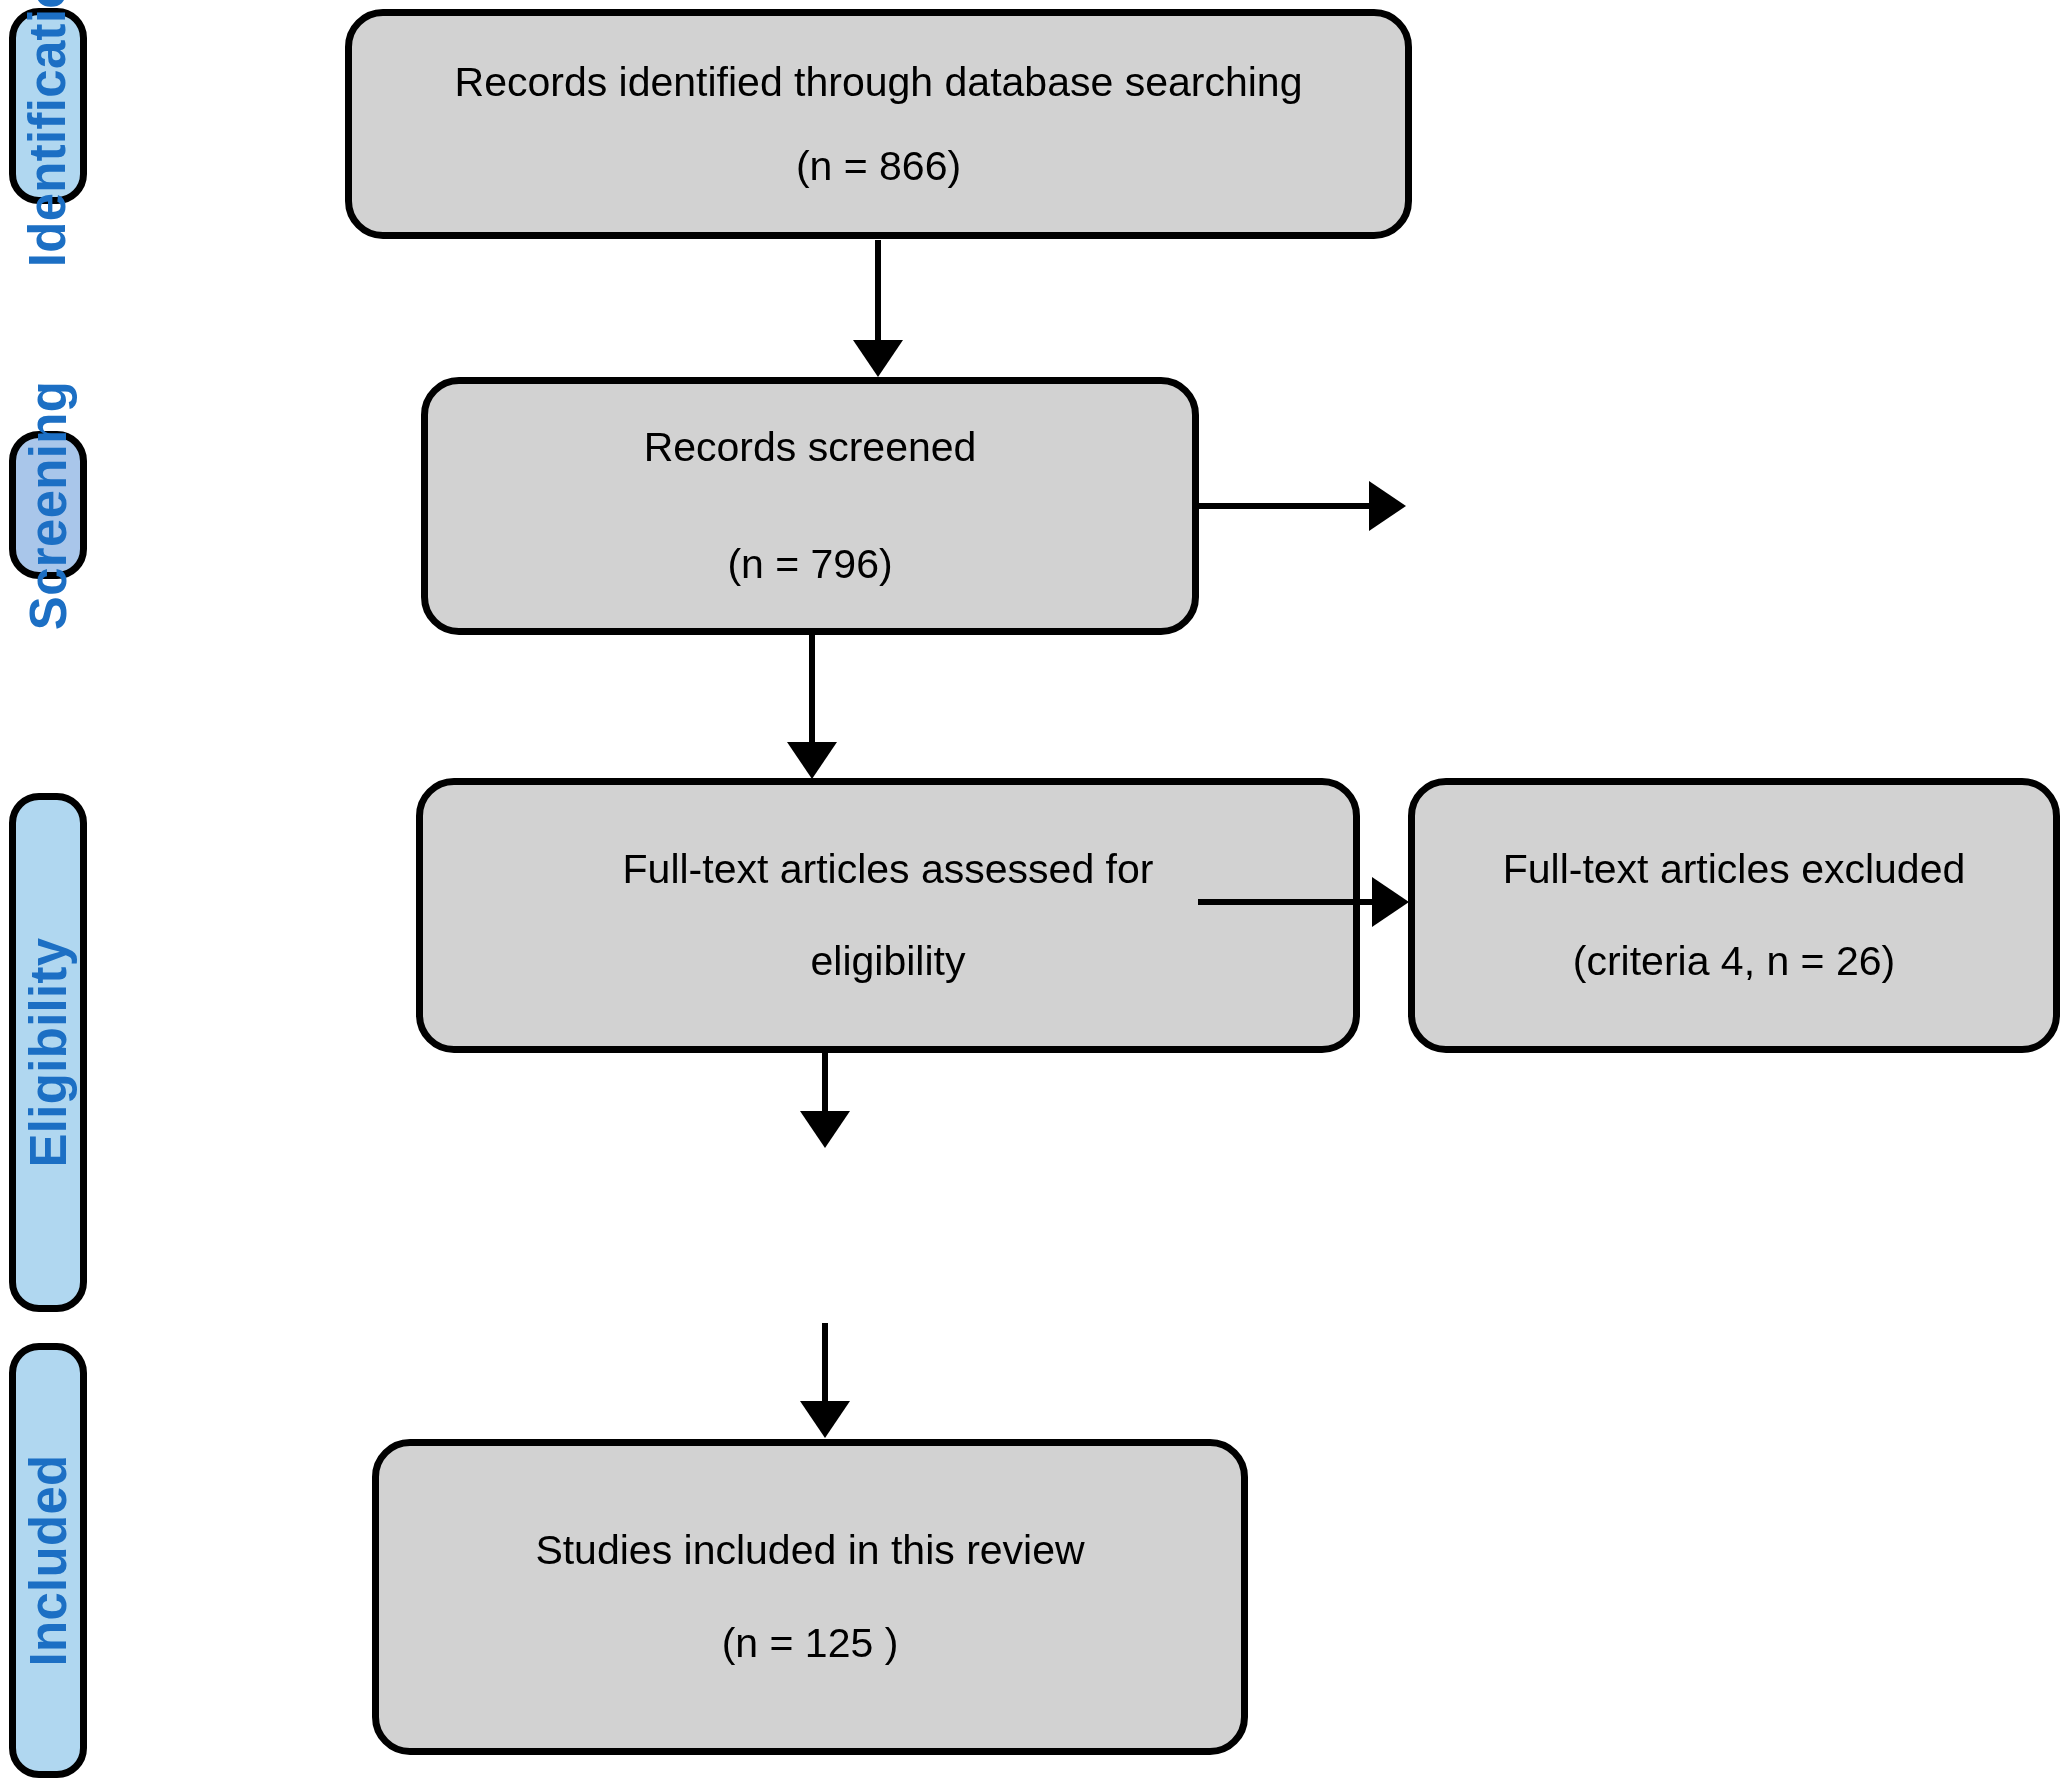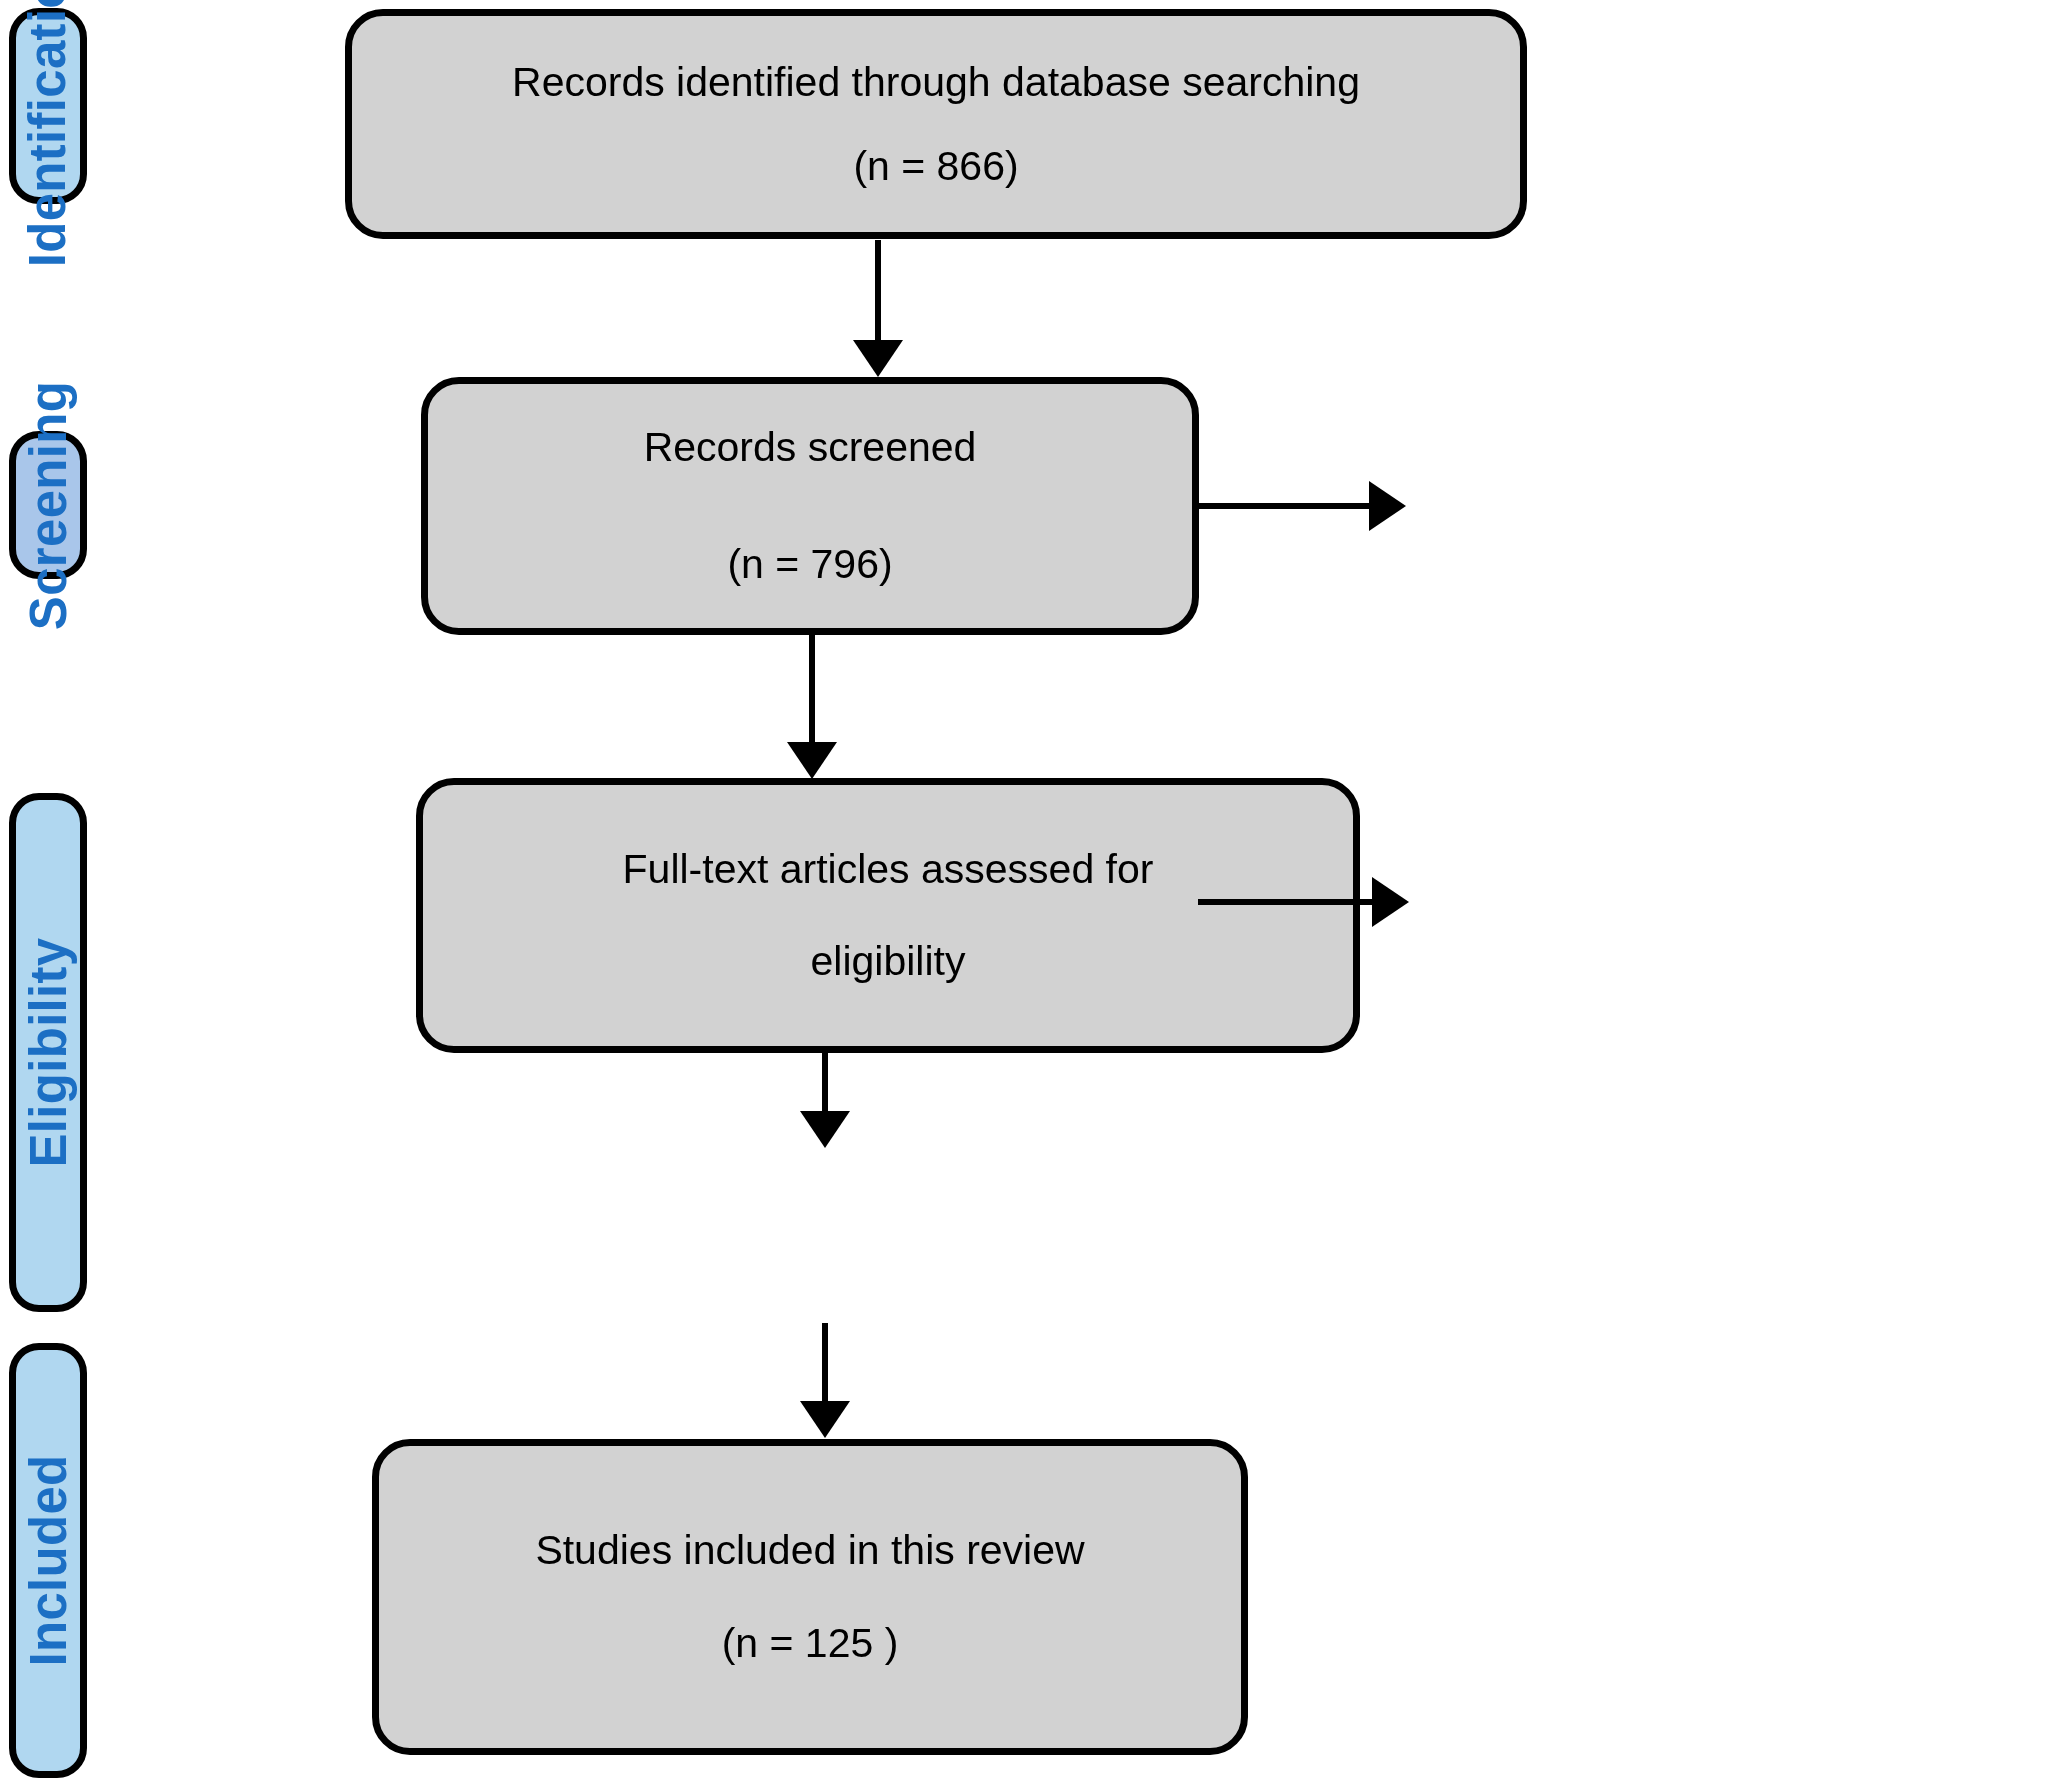--- a/index.html
+++ b/index.html
@@ -106,36 +106,40 @@
   </div>
 
   <div class="stage-pill" style="left:9.2px; top:793px; width:78px; height:519px; background:#b0d7f0;">
     <span class="stage-label">Eligibility</span>
   </div>
 
   <div class="stage-pill" style="left:9.2px; top:1343px; width:78px; height:435px; background:#b0d7f0;">
     <span class="stage-label">Included</span>
   </div>
 
-  <div class="flow-box" style="left:345px; top:9.2px; width:1182px; height:230px;">
+  <div class="flow-box" style="left:345px; top:9.2px; width:1067px; height:230px;">
     <div class="flow-line">Records identified through database searching</div>
     <div class="flow-line">(n = 866)</div>
   </div>
 
   <div class="flow-box" style="left:421px; top:377px; width:778px; height:258px;gap:32px;">
     <div class="flow-line">Records screened</div>
     <div class="flow-line">(n = 796)</div>
   </div>
 
 
   <div class="flow-box roomy" style="left:416px; top:778px; width:944px; height:275px;">
     <div class="flow-line">Full-text articles assessed for</div>
     <div class="flow-line">eligibility</div>
   </div>
 
+  <div class="flow-box roomy" style="left:1408px; top:778px; width:652px; height:275px;">
+    <div class="flow-line">Full-text articles excluded</div>
+    <div class="flow-line">(criteria 4, n = 26)</div>
+  </div>
 
 
   <div class="flow-box roomy" style="left:372px; top:1439px; width:876px; height:316px;">
     <div class="flow-line">Studies included in this review</div>
     <div class="flow-line">(n = 125 )</div>
   </div>
 
   <div class="conn-v" style="left:875px; top:240px; height:101px;"></div>
   <div class="arrow-down" style="left:853px; top:340px;"></div>
 

